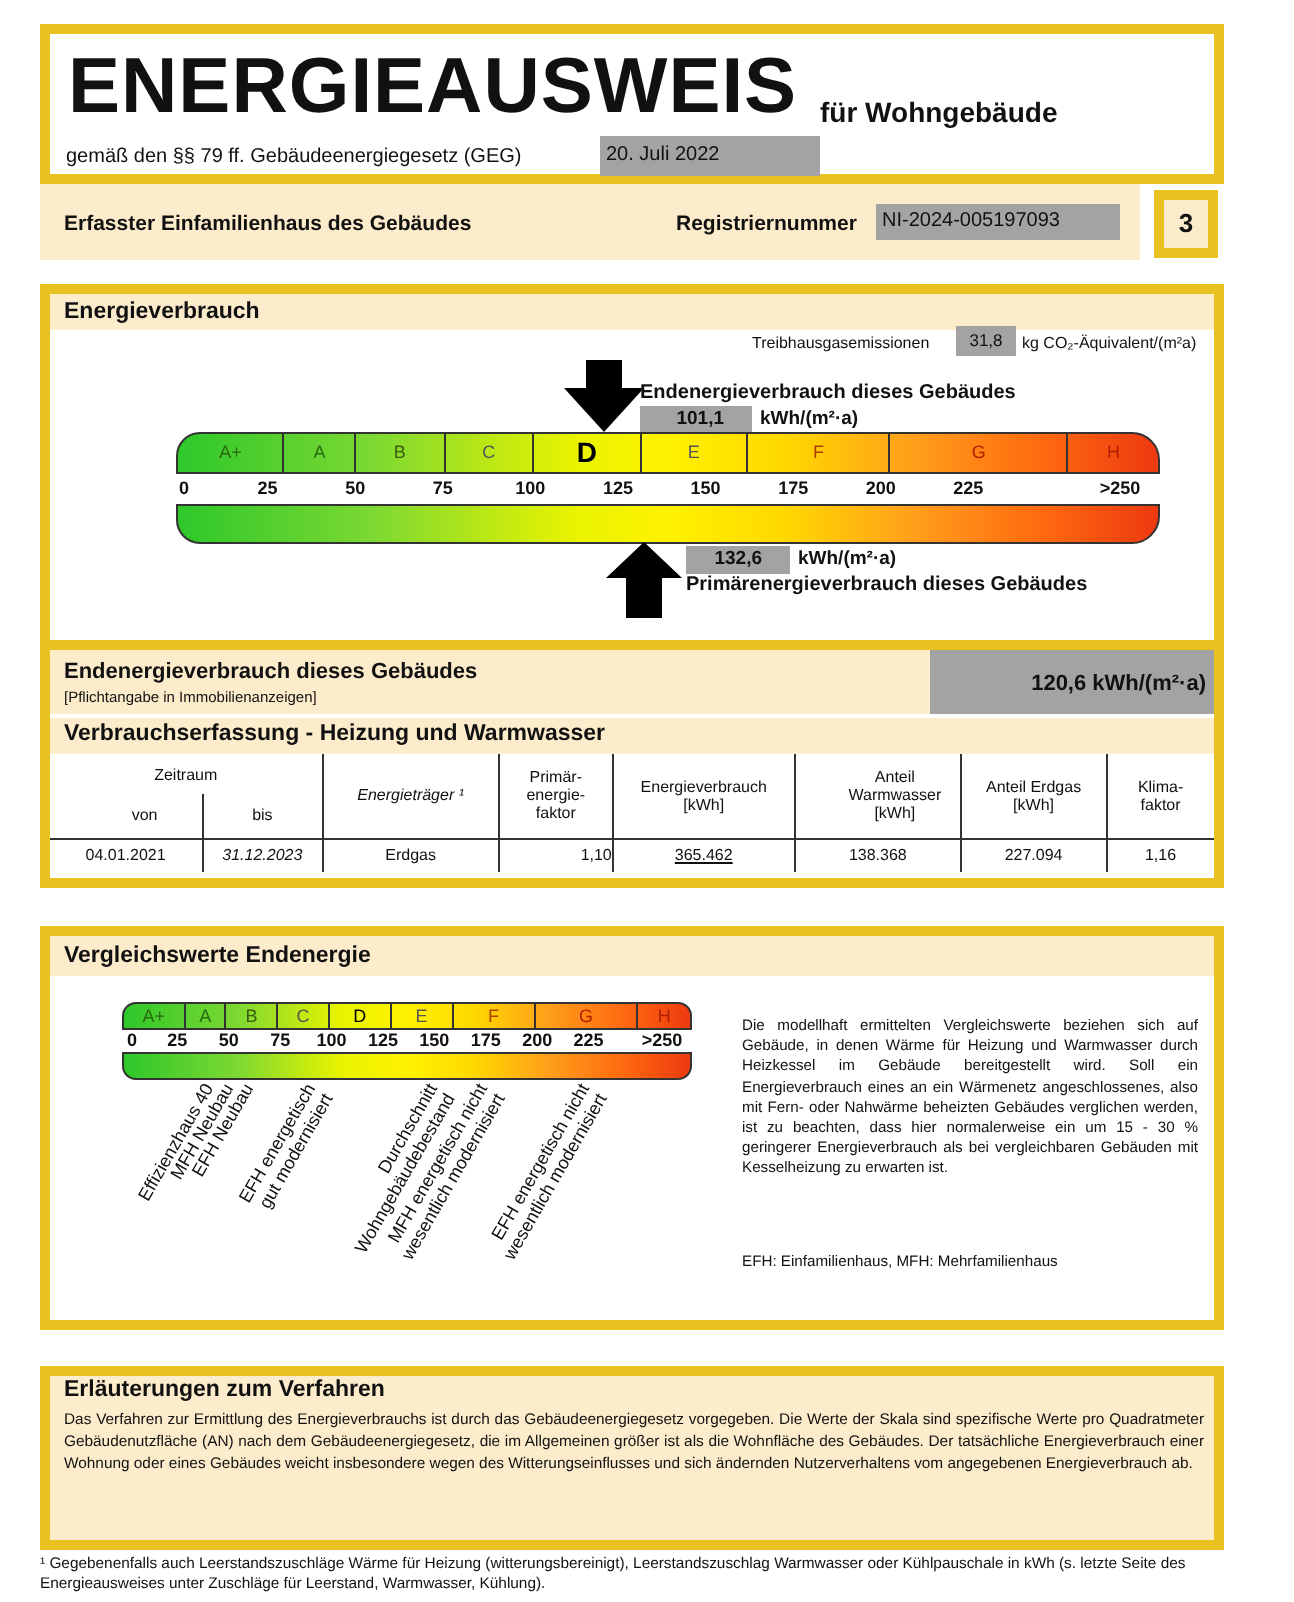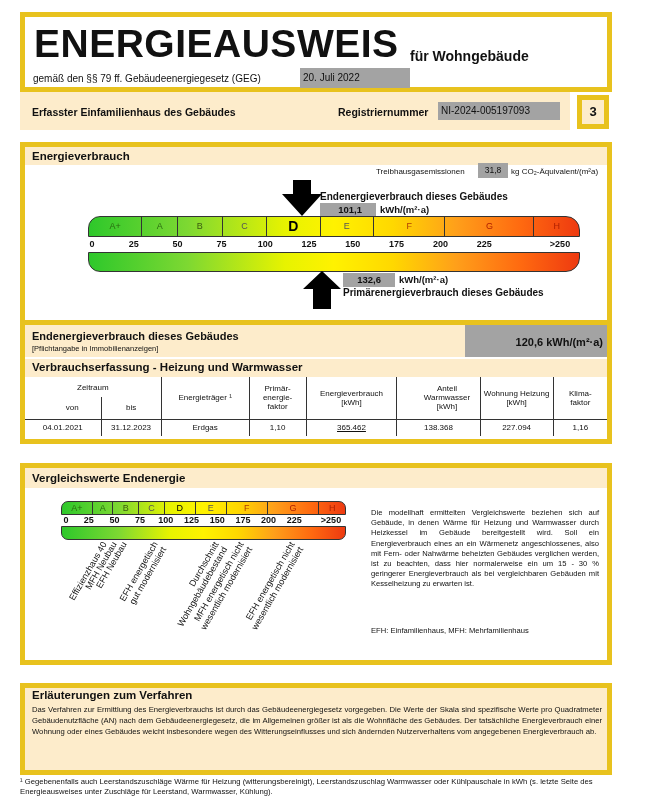--- a/index.html
+++ b/index.html
@@ -97,43 +97,43 @@
 <div class="abs" style="left:32px;top:344px;font-size:7.5px;">[Pflichtangabe in Immobilienanzeigen]</div>
 <div class="abs grey" style="left:465px;top:325px;width:142px;height:32px;line-height:34px;text-align:right;padding-right:4px;box-sizing:border-box;font-size:11px;font-weight:bold;">120,6 kWh/(m²·a)</div>
 
 <div class="abs cream" style="left:25px;top:359px;width:582px;height:18px;"></div>
 <div class="abs secttitle" style="left:32px;top:361px;">Verbrauchserfassung - Heizung und Warmwasser</div>
 <div class="abs" style="left:25px;top:377px;width:582px;">
   <table class="vt" style="background:#fff;">
     <tbody>
         <tr style="height:20px;">
       <td colspan="2" style="border-top:none;border-bottom:none;border-left:none;">Zeitraum</td>
-      <td rowspan="2" style="width:93px;border-top:none;">Energieträger ¹</td>
+      <td rowspan="2" style="width:93px;border-top:none;font-style:italic;">Energieträger ¹</td>
       <td rowspan="2" style="width:60px;border-top:none;white-space:pre-line;line-height:9px;">Primär-
 energie-
 faktor</td>
       <td rowspan="2" style="width:94px;border-top:none;white-space:pre-line;line-height:9px;">Energieverbrauch
 [kWh]</td>
       <td rowspan="2" style="width:68px;border-top:none;white-space:pre-line;line-height:9px;padding-left:17px;">Anteil
 Warmwasser
 [kWh]</td>
-      <td rowspan="2" style="width:78px;border-top:none;white-space:pre-line;line-height:9px;">Wohnung Heizung
+      <td rowspan="2" style="width:78px;border-top:none;white-space:pre-line;line-height:9px;">Anteil Erdgas
 [kWh]</td>
       <td rowspan="2" style="width:58px;border-top:none;border-right:none;white-space:pre-line;line-height:9px;">Klima-
 faktor</td>
     </tr>
     <tr style="height:22px;">
       <td style="width:62px;border-top:none;border-left:none;padding-left:19px;">von</td>
       <td style="width:62px;border-top:none;">bis</td>
     </tr>
     <tr style="height:17px;">
       <td style="border-left:none;border-bottom:none;">04.01.2021</td>
-      <td style="border-bottom:none;">31.12.2023</td>
+      <td style="border-bottom:none;font-style:italic;">31.12.2023</td>
       <td style="border-bottom:none;">Erdgas</td>
-      <td style="border-bottom:none;">1,10</td>
+      <td style="border-bottom:none;text-align:right;">1,10</td>
       <td style="border-bottom:none;text-decoration:underline;">365.462</td>
       <td style="border-bottom:none;">138.368</td>
       <td style="border-bottom:none;">227.094</td>
       <td style="border-bottom:none;border-right:none;">1,16</td>
     </tr>
   </tbody>
     </table>
 </div>
 
 <div class="ybox" style="left:20px;top:463px;width:592px;height:202px;"></div>

